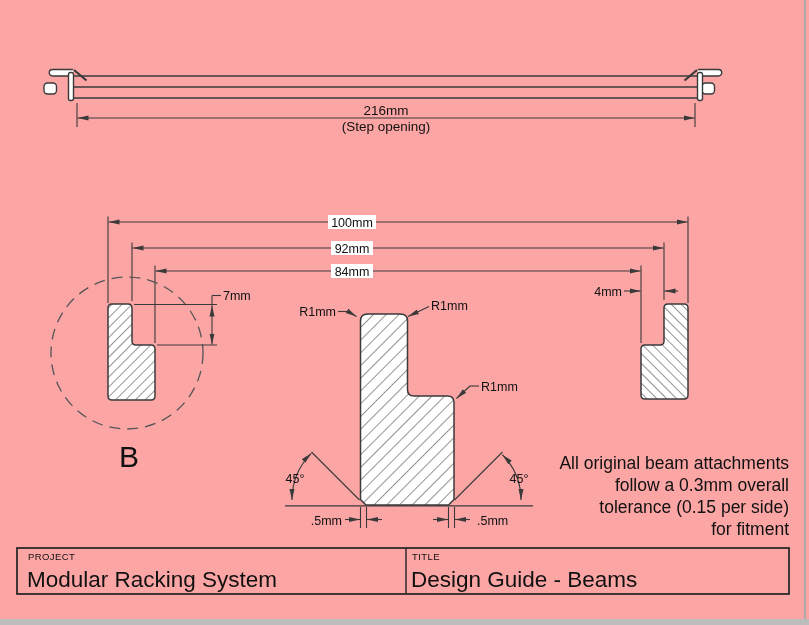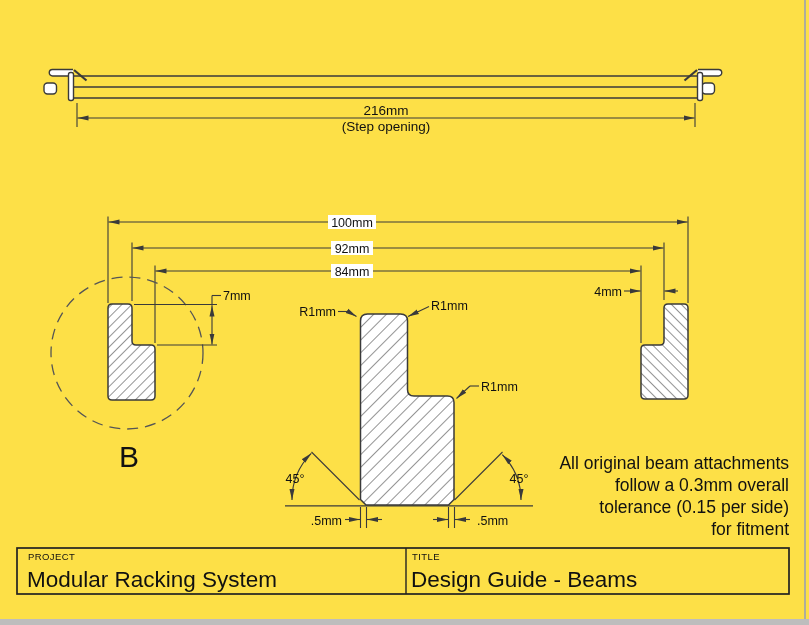--- a/index.html
+++ b/index.html
@@ -1,16 +1,16 @@
 <!DOCTYPE html>
 <html><head>
 <meta charset="utf-8">
 <style>
   html,body{margin:0;padding:0;background:#fff;}
-  #sheet{position:relative;width:809px;height:625px;background:#fde047;overflow:hidden;
+  #sheet{position:relative;width:809px;height:625px;background:#fca5a5;overflow:hidden;
          font-family:"Liberation Sans",sans-serif;}
   svg{position:absolute;left:0;top:0;}
   text{fill:#111111;font-family:"Liberation Sans",sans-serif;}
   .dim{font-size:12.5px;}
   .dimbig{font-size:13.5px;}
   .note{font-size:17.5px;}
   .blabel{font-size:30px;}
   .tiny{font-size:9.5px;letter-spacing:.4px;}
   .big{font-size:22.5px;}
 </style>

